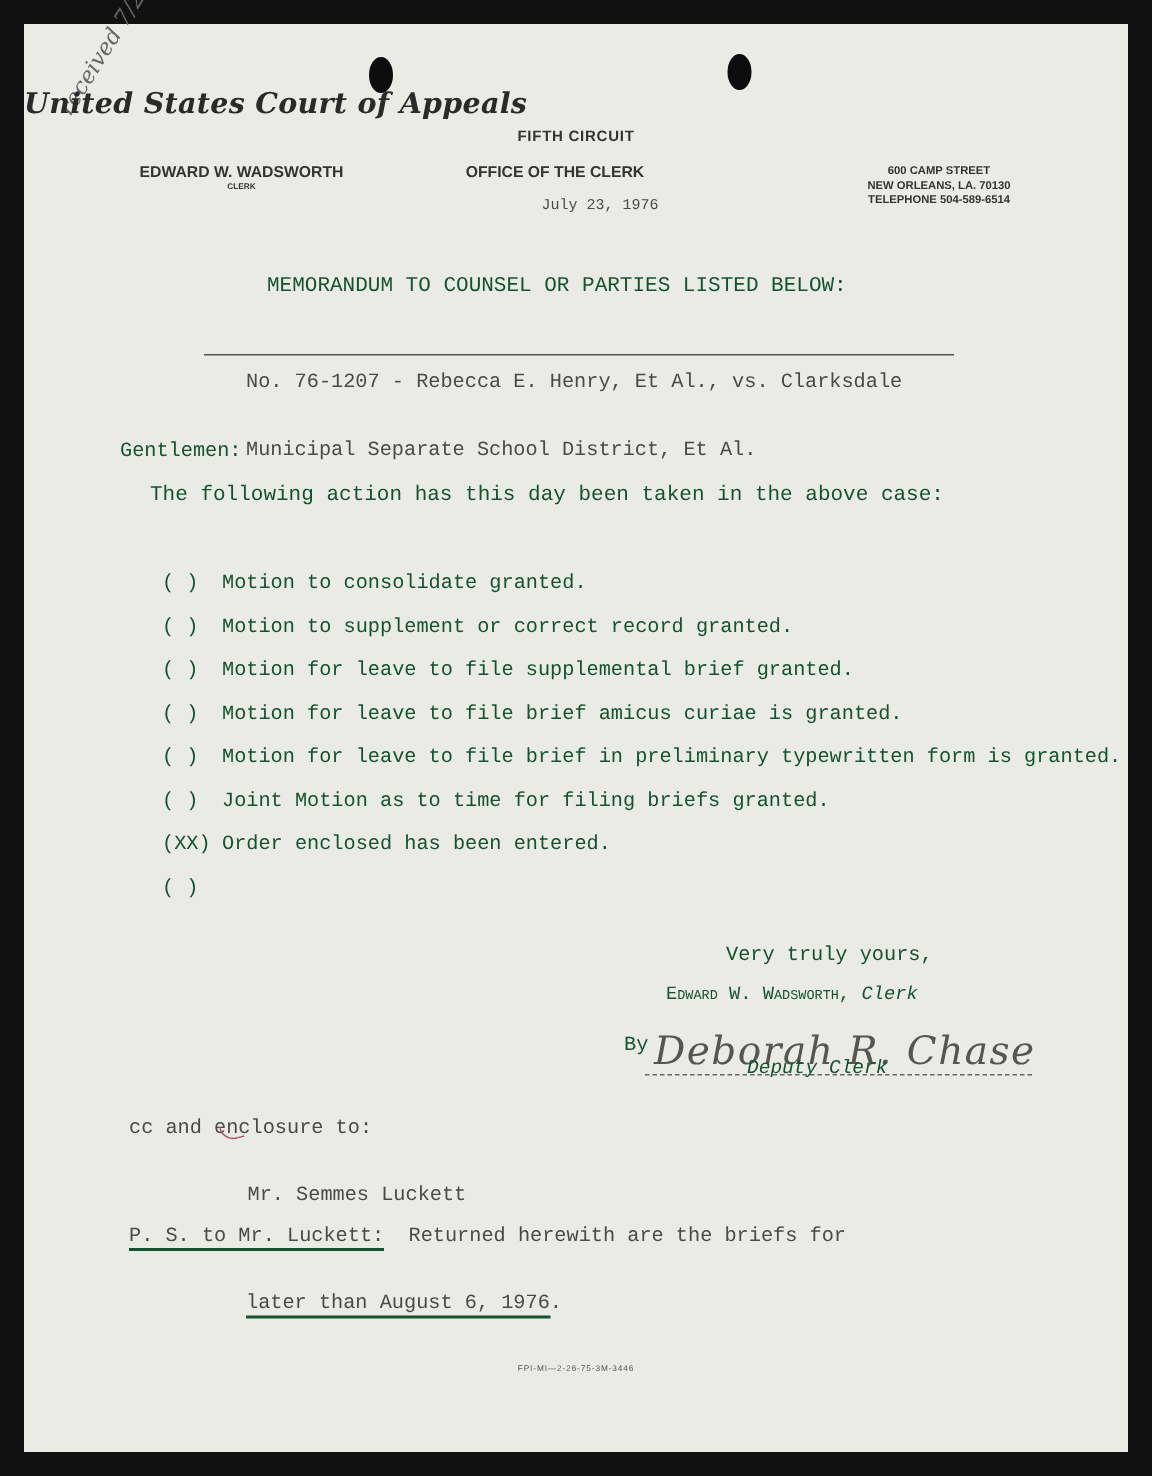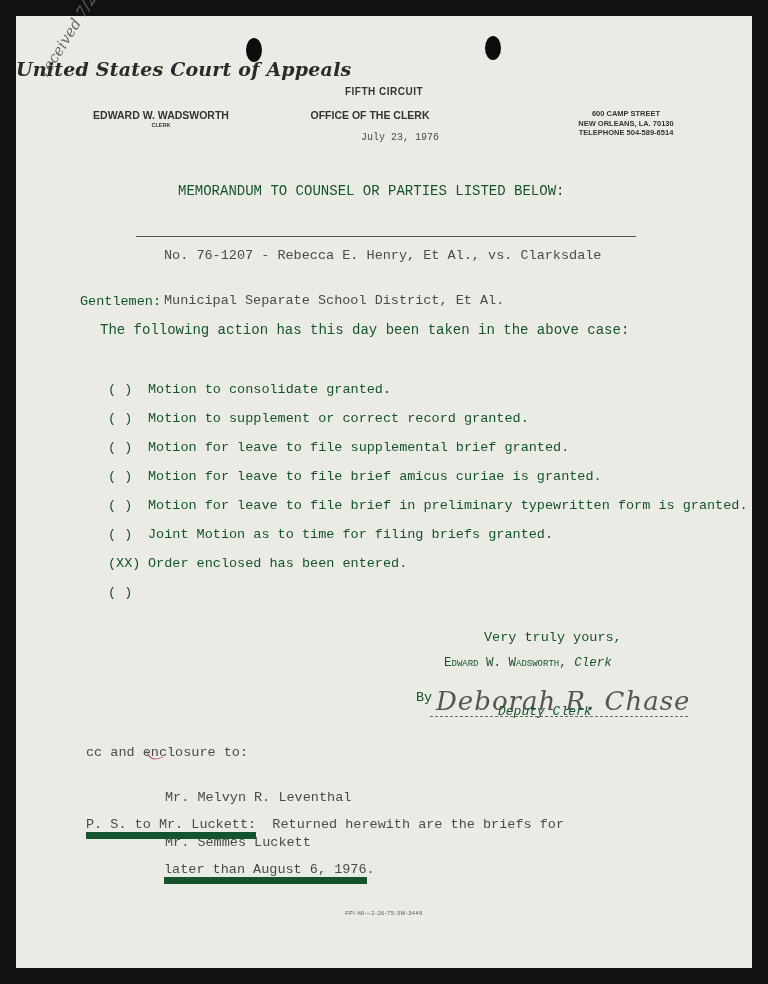--- a/index.html
+++ b/index.html
@@ -21,21 +21,21 @@
       font-style: italic; font-weight: bold;
     }
     .sans-cap {
       font-family: Liberation Sans, sans-serif; font-weight: bold; color: #333; text-transform: uppercase;
     }
     .typewriter { font-family: "Liberation Mono", monospace; color: #4a4a4a; }
     .serif { font-family: Liberation Mono, monospace; color: #14532d; }
     .checkbox-row { position: absolute; left: 92px; font-size: 13.5px; height: 18px; }
     .checkbox-row .box { position: absolute; left: 0; width: 36px; }
     .checkbox-row .text { position: absolute; left: 40px; white-space: nowrap; }
-    .underline { border-bottom: 7px solid #14532d; }
+    .underline { border-bottom: 2px solid #14532d; }
     .handwriting {
       position: absolute; left: 20px; top: 55px; transform: rotate(-58deg); transform-origin: left top;
       font-family: "DejaVu Serif", serif; font-style: italic; font-size: 15px; color: #666; white-space: nowrap;
       line-height: 16px;
     }
     .signature {
       position: absolute; left: 420px; top: 670px; font-family: "DejaVu Serif", serif; font-style: italic;
       font-size: 26px; color: #555; letter-spacing: 1px; white-space: nowrap;
     }
     .sig-line {
@@ -124,21 +124,20 @@
     <span>Edward W. Wadsworth,</span>
     <i style="font-variant:normal;">Clerk</i>
   </div>
   <div class="abs serif" style="left:367px; top:674px; font-size:13.5px;margin-left:33px;">By</div>
   <div class="signature">Deborah R. Chase</div>
   <div class="sig-line"></div>
   <div class="abs serif" style="left:482px; top:688px; font-size:13px; font-style:italic;">Deputy Clerk</div>
 
   <div class="abs typewriter" style="left:70px; top:699px; font-size:13.5px; line-height:15px; white-space:pre;">
     <div>cc and enclosure to:</div>
-    <div style="padding-left:79px;">Mr. Melvyn R. Leventhal</div>
     <div style="padding-left:79px;">Mr. Semmes Luckett</div>
   </div>
   <div class="redmark"></div>
 
   <div class="abs typewriter" style="left:70px; top:771px; font-size:13.5px; line-height:15px; white-space:pre;">
     <div><span class="underline">P. S. to Mr. Luckett:</span>  <span>Returned herewith are the briefs for</span></div>
     <div style="padding-left:78px;"><span class="underline">later than August 6, 1976</span><span>.</span></div>
   </div>
 
   <div class="abs" style="left:0; width:736px; top:894px; text-align:center; font-family:'Liberation Sans', sans-serif; font-size:5.5px; color:#555; letter-spacing:0.6px;">FPI-MI—2-26-75-3M-3446</div>

